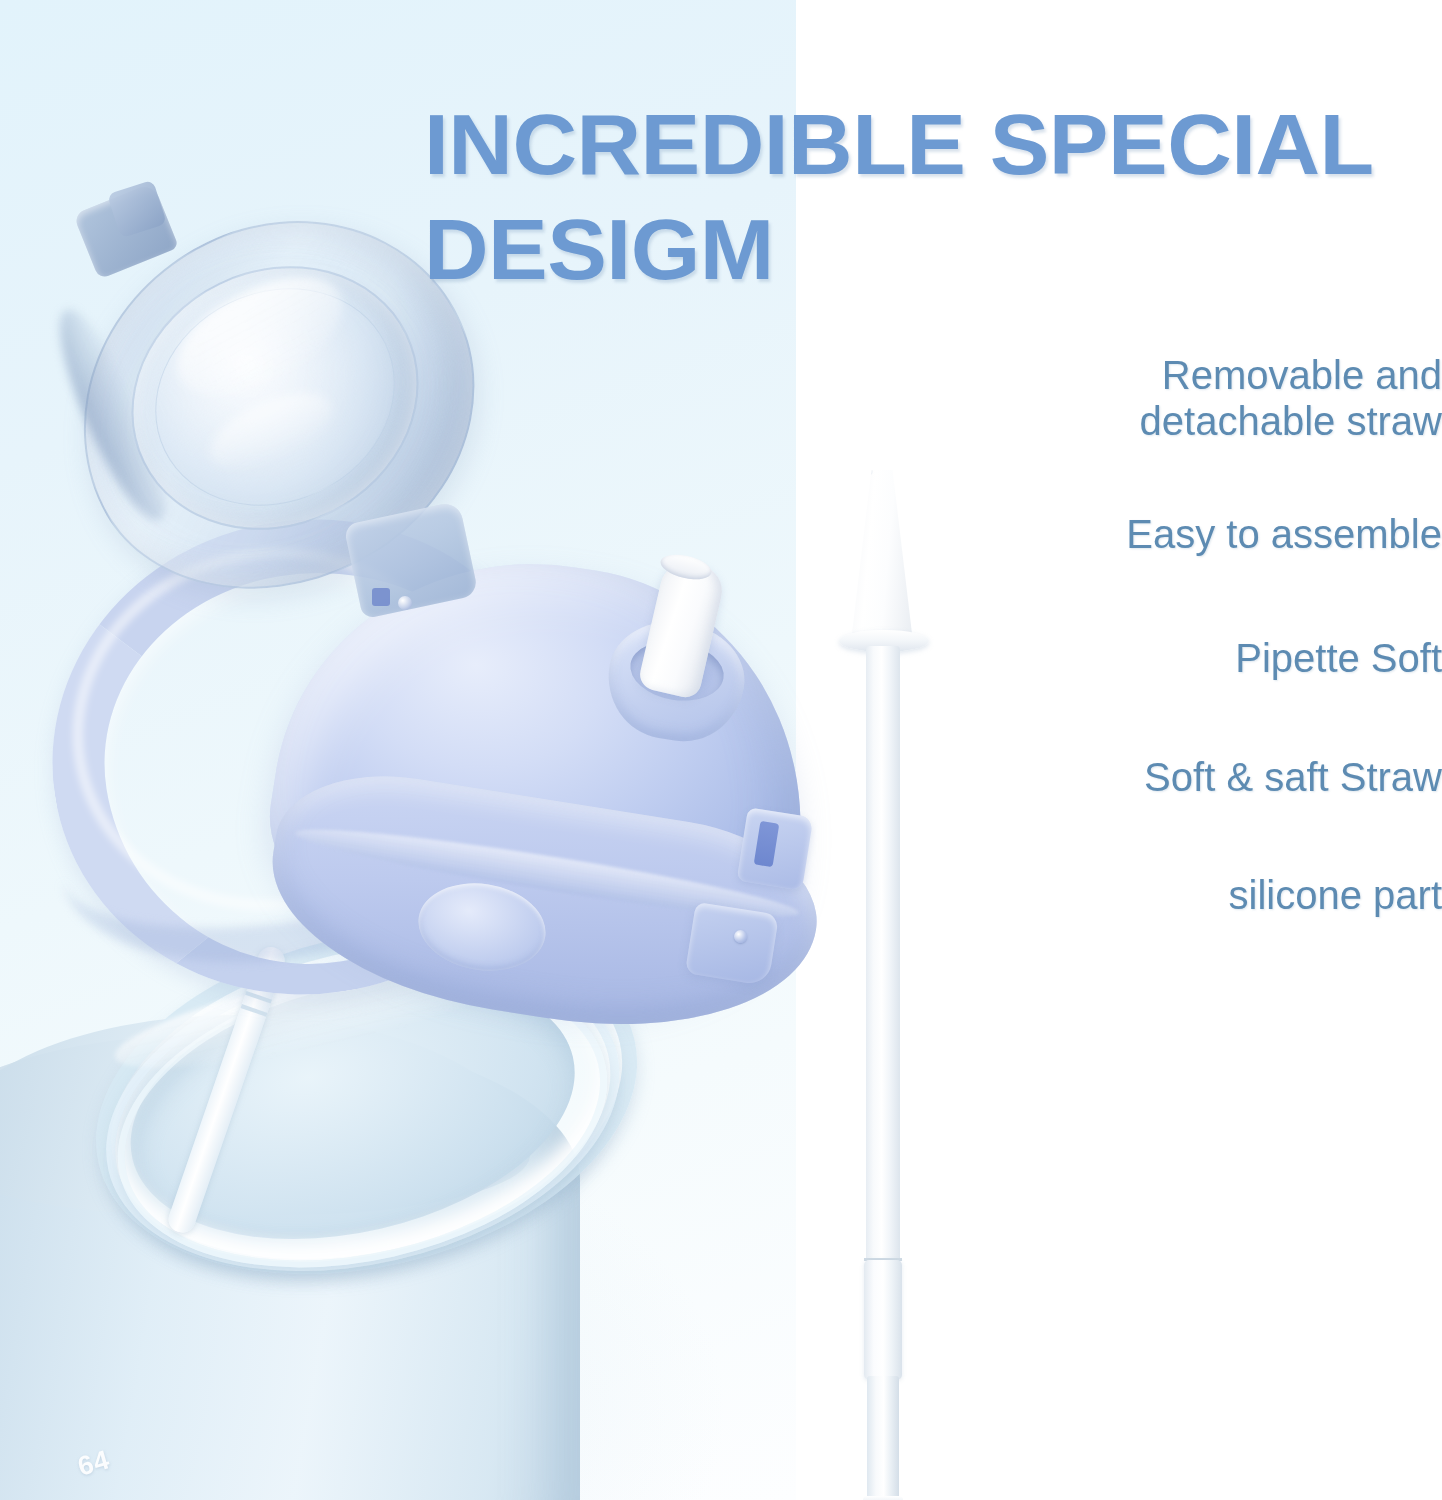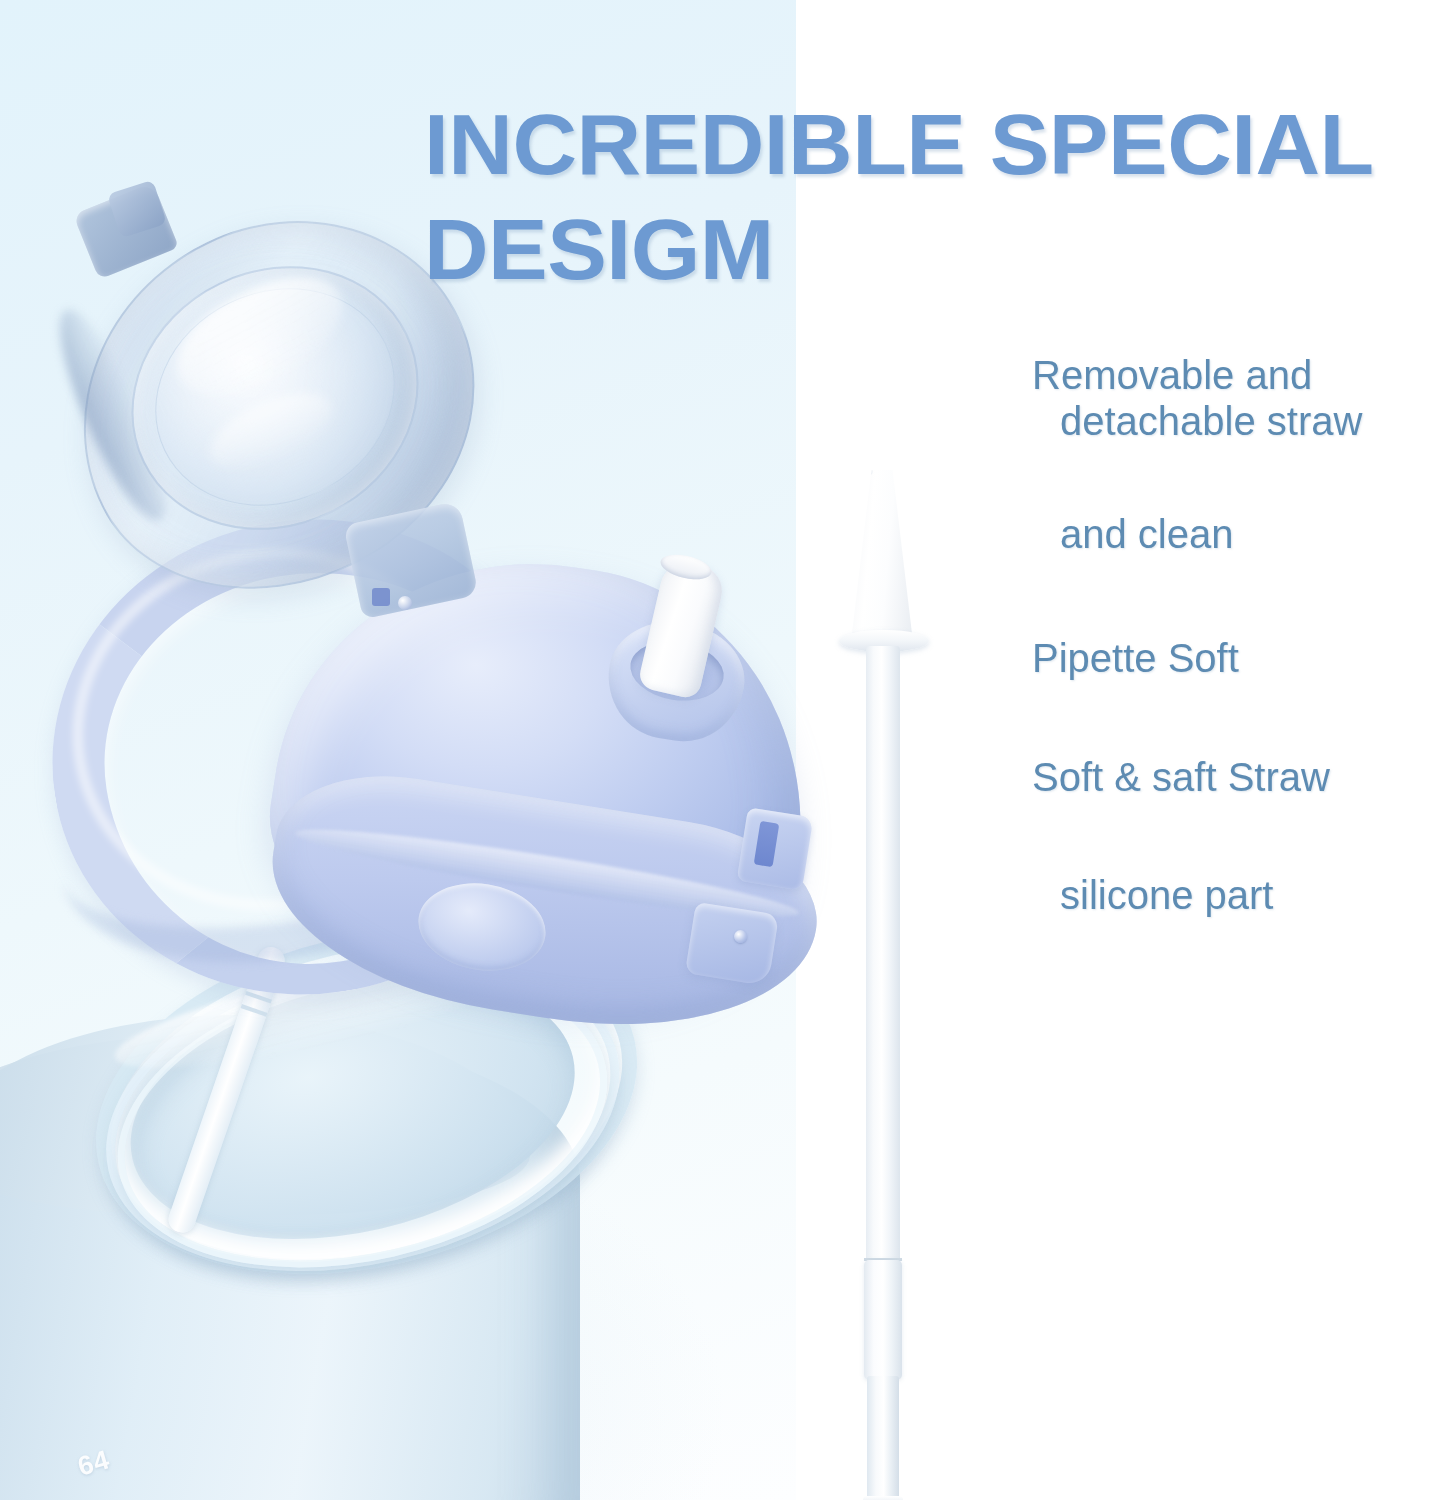--- a/index.html
+++ b/index.html
@@ -46,20 +46,21 @@
   
   .features{
     position:absolute;left:1032px;top:352px;width:410px;
   }
   .feature{
     color:#5d8bb2;
     font-size:40px;
     line-height:1.16;
     margin-bottom:60px;
     text-shadow:1px 1px 2px rgba(150,175,200,.30);
+    text-align:right;
   }
   .feature .l2{display:block;margin-left:28px;}
   .f-gap-a{margin-bottom:66px;}
   .f-gap-b{margin-bottom:78px;}
   .f-gap-c{margin-bottom:72px;}
 
   
   .art{position:absolute;left:0;top:0;width:1442px;height:1500px;}
 
   
@@ -449,21 +450,21 @@
     <span class="ln">INCREDIBLE SPECIAL</span>
     <span class="ln">DESIGM</span>
   </div>
 
   <div class="features">
     <div class="feature f-gap-a">
       <span>Removable and</span>
       <span class="l2">detachable straw</span>
     </div>
     <div class="feature f-gap-b">
-      <span class="l2">and clean</span>
+      <span>Easy to assemble</span>
     </div>
     <div class="feature f-gap-c">
       <span>Pipette Soft</span>
     </div>
     <div class="feature f-gap-c">
       <span>Soft &amp; saft Straw</span>
     </div>
     <div class="feature">
       <span class="l2">silicone part</span>
     </div>

